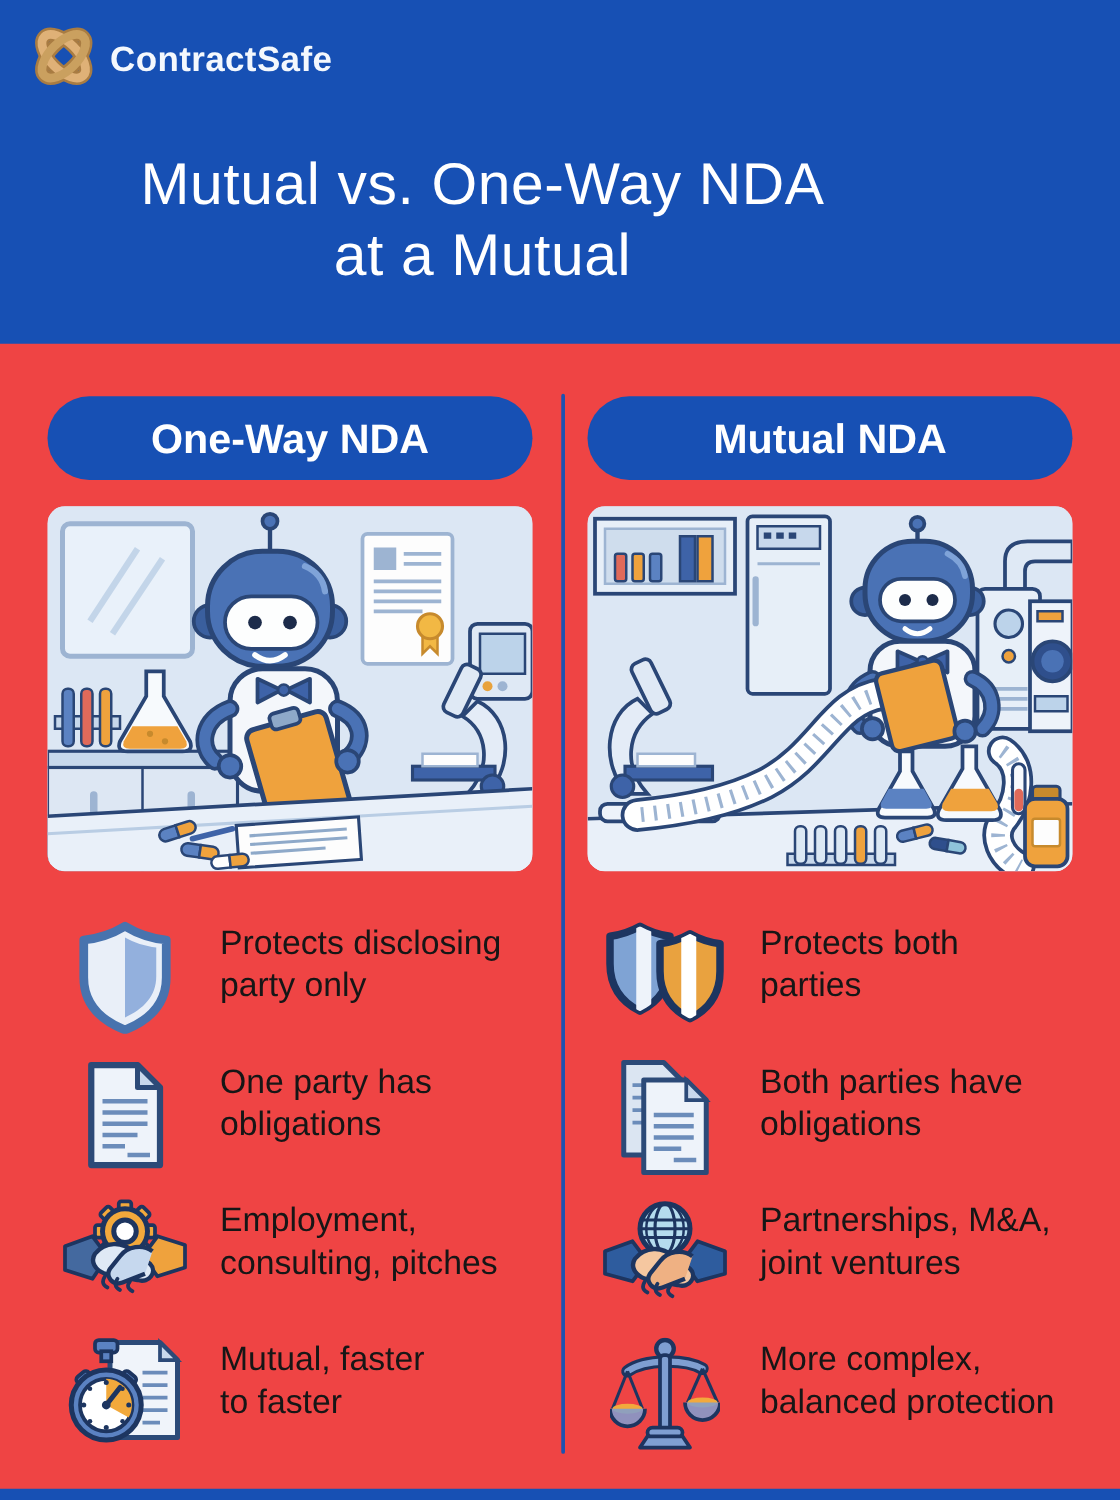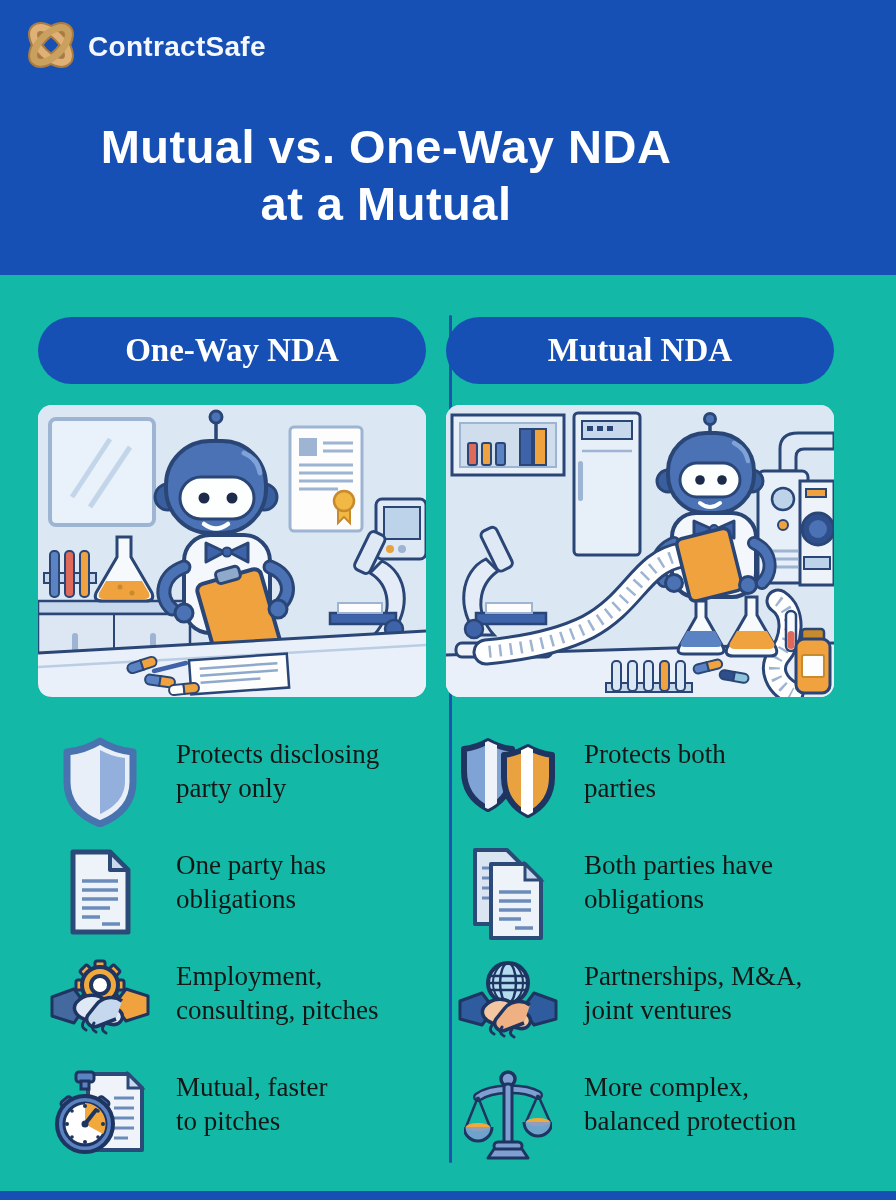--- a/index.html
+++ b/index.html
@@ -1,25 +1,25 @@
 <!DOCTYPE html>
 <html><head>
 <meta charset="utf-8">
 <style>
   html,body{margin:0;padding:0;background:#fff;}
-  .page{position:relative;width:896px;height:1200px;background:#14b8a6;overflow:hidden;
+  .page{position:relative;width:896px;height:1200px;background:#ef4444;overflow:hidden;
         font-family:"Liberation Sans",sans-serif;}
   
   .banner{position:absolute;top:0;left:0;width:896px;height:275px;background:#1750b4;}
   .brand{position:absolute;top:20px;left:24px;display:flex;align-items:center;gap:10px;}
   .brand-name{color:#f4f8fd;font-size:28px;font-weight:700;letter-spacing:.3px;}
   .title{position:absolute;top:118px;left:0;width:772px;text-align:center;color:#ffffff;
-         font-size:47px;font-weight:700;line-height:57px;letter-spacing:.5px;}
+         font-size:47px;font-weight:400;line-height:57px;letter-spacing:.5px;}
   
-  .cols{position:absolute;top:317px;left:38px;width:820px;display:flex;gap:20px;font-family:Liberation Serif, serif;}
+  .cols{position:absolute;top:317px;left:38px;width:820px;display:flex;gap:44px;}
   .col{width:388px;display:flex;flex-direction:column;}
   .pill{height:67px;border-radius:34px;background:#1750b4;color:#fff;display:flex;
         align-items:center;justify-content:center;font-size:33px;font-weight:700;}
   .illus{margin-top:21px;width:388px;height:292px;border-radius:14px;overflow:hidden;
          background:#dce7f4;}
   .features{margin-top:40px;display:flex;flex-direction:column;gap:23px;}
   .feature{display:flex;align-items:flex-start;height:88px;}
   .f-icon{flex:0 0 124px;display:flex;align-items:center;justify-content:center;}
   .f-text{margin-left:14px;font-size:27px;line-height:34px;color:#161616;}
   .divider{position:absolute;left:449px;top:315px;width:3px;height:848px;background:#1d52b0;border-radius:2px;}
@@ -243,21 +243,21 @@
               <circle cx="20" cy="41" r="1.8" fill="#1d3560"></circle>
                 <circle cx="46" cy="41" r="1.8" fill="#1d3560"></circle>
               <circle cx="20" cy="67" r="1.8" fill="#1d3560"></circle>
                 <circle cx="46" cy="67" r="1.8" fill="#1d3560"></circle>
               <line x1="33" y1="54" x2="44" y2="40" stroke="#1d3560" stroke-width="4" stroke-linecap="round"></line>
               <circle cx="33" cy="54" r="3.5" fill="#1d3560"></circle>
             </svg>
           </div>
           <div class="f-text">
             <div>Mutual, faster</div>
-            <div>to pitches</div>
+            <div>to faster</div>
           </div>
         </div>
       </div>
     </div>
 
     <div class="col">
       <div class="pill">Mutual NDA</div>
 
       <div class="illus">
         <svg width="388" height="292" viewBox="0 0 388 292">

